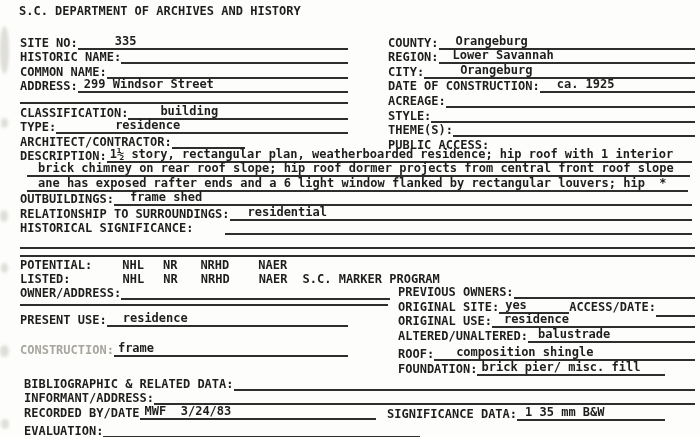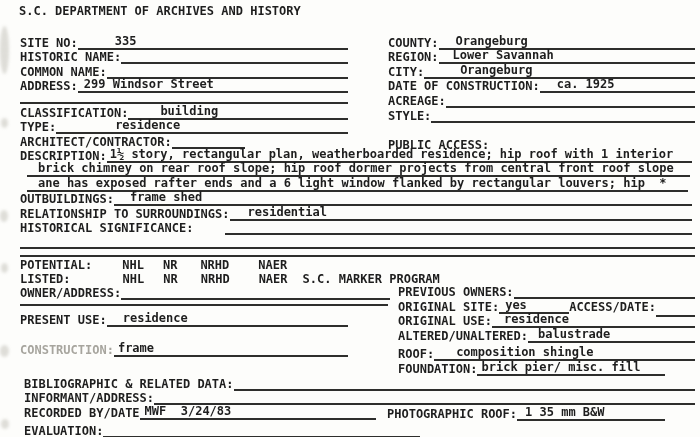--- a/index.html
+++ b/index.html
@@ -48,20 +48,23 @@
     <span class="lbl">CITY:</span><span class="ul" style="padding-left:36px"><span>Orangeburg</span></span>
   </div>
   <div class="row" style="left:388px;top:79px;width:307px">
     <span class="lbl">DATE OF CONSTRUCTION:</span><span class="ul" style="padding-left:17px"><span>ca. 1925</span></span>
   </div>
   <div class="row" style="left:388px;top:94px;width:307px">
     <span class="lbl">ACREAGE:</span><span class="ul"><span></span></span>
   </div>
   <div class="row" style="left:388px;top:109px;width:307px">
     <span class="lbl">STYLE:</span><span class="ul"><span></span></span>
+  </div>
+  <div class="row" style="left:388px;top:123px;width:307px">
+    <span class="lbl">THEME(S):</span><span class="ul"><span></span></span>
   </div>
   <div class="row" style="left:388px;top:138px;width:307px">
     <span class="lbl">PUBLIC ACCESS:</span>
   </div>
 
   <div class="line" style="left:20px;top:102px;width:328px"></div>
 
   <div class="row" style="left:20px;top:106px;width:328px">
     <span class="lbl">CLASSIFICATION:</span><span class="ul" style="padding-left:32px"><span>building</span></span>
   </div>
@@ -145,21 +148,21 @@
   <div class="row" style="left:24px;top:377px;width:671px">
     <span class="lbl">BIBLIOGRAPHIC &amp; RELATED DATA:</span><span class="ul"><span></span></span>
   </div>
   <div class="row" style="left:24px;top:391px;width:671px">
     <span class="lbl">INFORMANT/ADDRESS:</span><span class="ul"><span></span></span>
   </div>
   <div class="row" style="left:24px;top:406px;width:352px">
     <span class="lbl">RECORDED BY/DATE</span><span class="ul" style="padding-left:5px"><span>MWF  3/24/83</span></span>
   </div>
   <div class="row" style="left:387px;top:407px;width:278px">
-    <span class="lbl">PHOTOGRAPHIC ROOF:</span><span class="ul" style="padding-left:8px"><span>1 35 mm B&amp;W</span></span>
+    <span class="lbl">SIGNIFICANCE DATA:</span><span class="ul" style="padding-left:8px"><span>1 35 mm B&amp;W</span></span>
   </div>
   <div class="row" style="left:24px;top:424px;width:396px">
     <span class="lbl">EVALUATION:</span><span class="ul"><span></span></span>
   </div>
 
   <div class="artifact" style="left:0;top:26px;width:9px;height:48px"></div>
   <div class="artifact" style="left:1px;top:118px;width:7px;height:10px"></div>
   <div class="artifact" style="left:0;top:210px;width:8px;height:12px"></div>
   <div class="artifact" style="left:1px;top:263px;width:7px;height:10px"></div>
   <div class="artifact" style="left:0;top:345px;width:9px;height:12px"></div>

